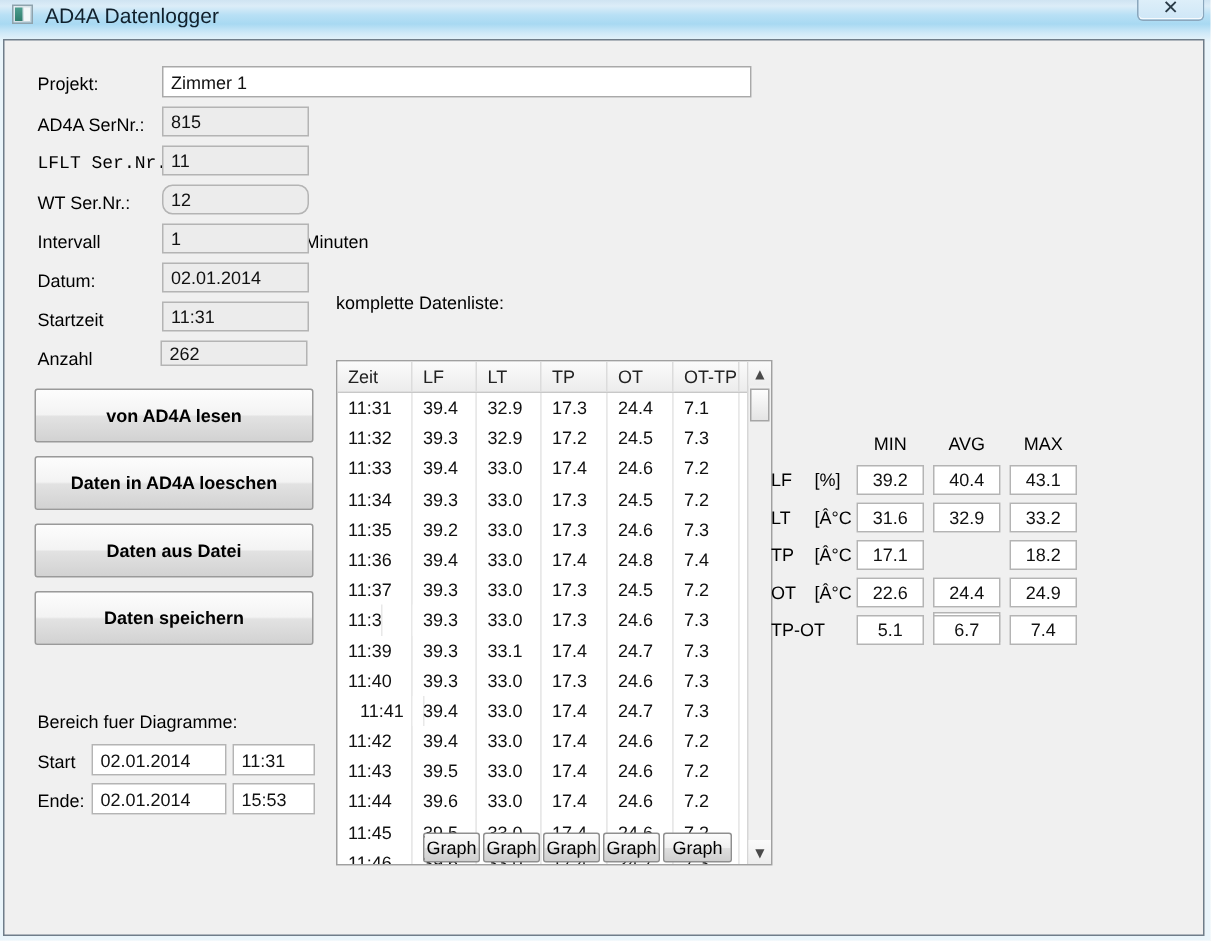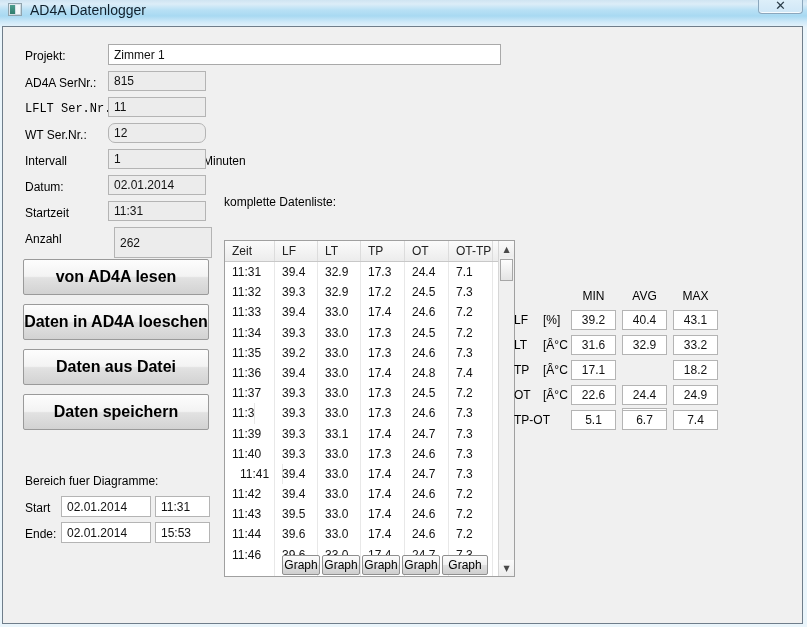--- a/index.html
+++ b/index.html
@@ -127,21 +127,21 @@
     border: 1px solid #b4b4b4;
   }
 
   .btn {
     position: absolute;
     box-sizing: border-box;
     border: 1px solid #9a9a9a;
     border-radius: 2px;
     background: linear-gradient(to bottom, #fdfdfd 0%, #f3f3f3 48%, #e2e2e2 52%, #d2d2d2 100%);
     font-family: "Liberation Sans", sans-serif;
-    font-size: 16px;
+    font-size: 12px;
     font-weight: bold;
     color: #000;
     display: flex;
     align-items: center;
     justify-content: center;
     white-space: nowrap;
     cursor: default;
   }
   .btn.plain {
     font-weight: normal;
@@ -310,21 +310,21 @@
     <div class="lbl" style="left:22px; top:205px;">Anzahl</div>
     <div class="lbl" style="left:200px; top:127px;">Minuten</div>
 
     <div class="field editable" style="left:105px; top:17px;  width:393px; height:21px;">Zimmer 1</div>
     <div class="field" style="left:105px; top:44px;  width:98px;  height:20px;">815</div>
     <div class="field" style="left:105px; top:70px;  width:98px;  height:20px;">11</div>
     <div class="field" style="left:105px; top:96px;  width:98px;  height:20px;border-radius:7px;">12</div>
     <div class="field" style="left:105px; top:122px; width:98px;  height:20px;">1</div>
     <div class="field" style="left:105px; top:148px; width:98px;  height:20px;">02.01.2014</div>
     <div class="field" style="left:105px; top:174px; width:98px;  height:20px;">11:31</div>
-    <div class="field" style="left:111px; top:200px; width:98px;  height:31px;">262</div>
+    <div class="field" style="left:104px; top:200px; width:98px;  height:17px;">262</div>
 
     <div class="btn" style="left:20px; top:232px; width:186px; height:36px;">von AD4A lesen</div>
     <div class="btn" style="left:20px; top:277px; width:186px; height:36px;">Daten in AD4A loeschen</div>
     <div class="btn" style="left:20px; top:367px; width:186px; height:36px;">Daten speichern</div>
     <div class="btn" style="left:20px; top:322px; width:186px; height:36px;">Daten aus Datei</div>
 
     <div class="lbl" style="left:22px; top:447px;">Bereich fuer Diagramme:</div>
     <div class="lbl" style="left:22px; top:474px;">Start</div>
     <div class="lbl" style="left:22px; top:500px;">Ende:</div>
     <div class="field white" style="left:58px; top:469px; width:90px; height:21px;">02.01.2014</div>
@@ -466,20 +466,29 @@
             <div class="cell" style="left: 50px; width: 43px;">39.5</div>
             <div class="cell" style="left: 93px; width: 43px;">33.0</div>
             <div class="cell" style="left: 136px; width: 44px;">17.4</div>
             <div class="cell" style="left: 180px; width: 44px;">24.6</div>
             <div class="cell" style="left: 224px; width: 44px;">7.2</div>
             <div class="cell" style="left: 268px; width: 6px;"></div>
           </div>
           <div class="trow">
             <div class="cell" style="left: 0px; width: 50px;">11:44</div>
             <div class="cell" style="left: 50px; width: 43px;">39.6</div>
+            <div class="cell" style="left: 93px; width: 43px;">33.0</div>
+            <div class="cell" style="left: 136px; width: 44px;">17.4</div>
+            <div class="cell" style="left: 180px; width: 44px;">24.6</div>
+            <div class="cell" style="left: 224px; width: 44px;">7.2</div>
+            <div class="cell" style="left: 268px; width: 6px;"></div>
+          </div>
+          <div class="trow">
+            <div class="cell" style="left: 0px; width: 50px;">11:45</div>
+            <div class="cell" style="left: 50px; width: 43px;">39.5</div>
             <div class="cell" style="left: 93px; width: 43px;">33.0</div>
             <div class="cell" style="left: 136px; width: 44px;">17.4</div>
             <div class="cell" style="left: 180px; width: 44px;">24.6</div>
             <div class="cell" style="left: 224px; width: 44px;">7.2</div>
             <div class="cell" style="left: 268px; width: 6px;"></div>
           </div>
           <div class="trow">
             <div class="cell" style="left: 0px; width: 50px;">11:46</div>
             <div class="cell" style="left: 50px; width: 43px;">39.6</div>
             <div class="cell" style="left: 93px; width: 43px;">33.0</div>

